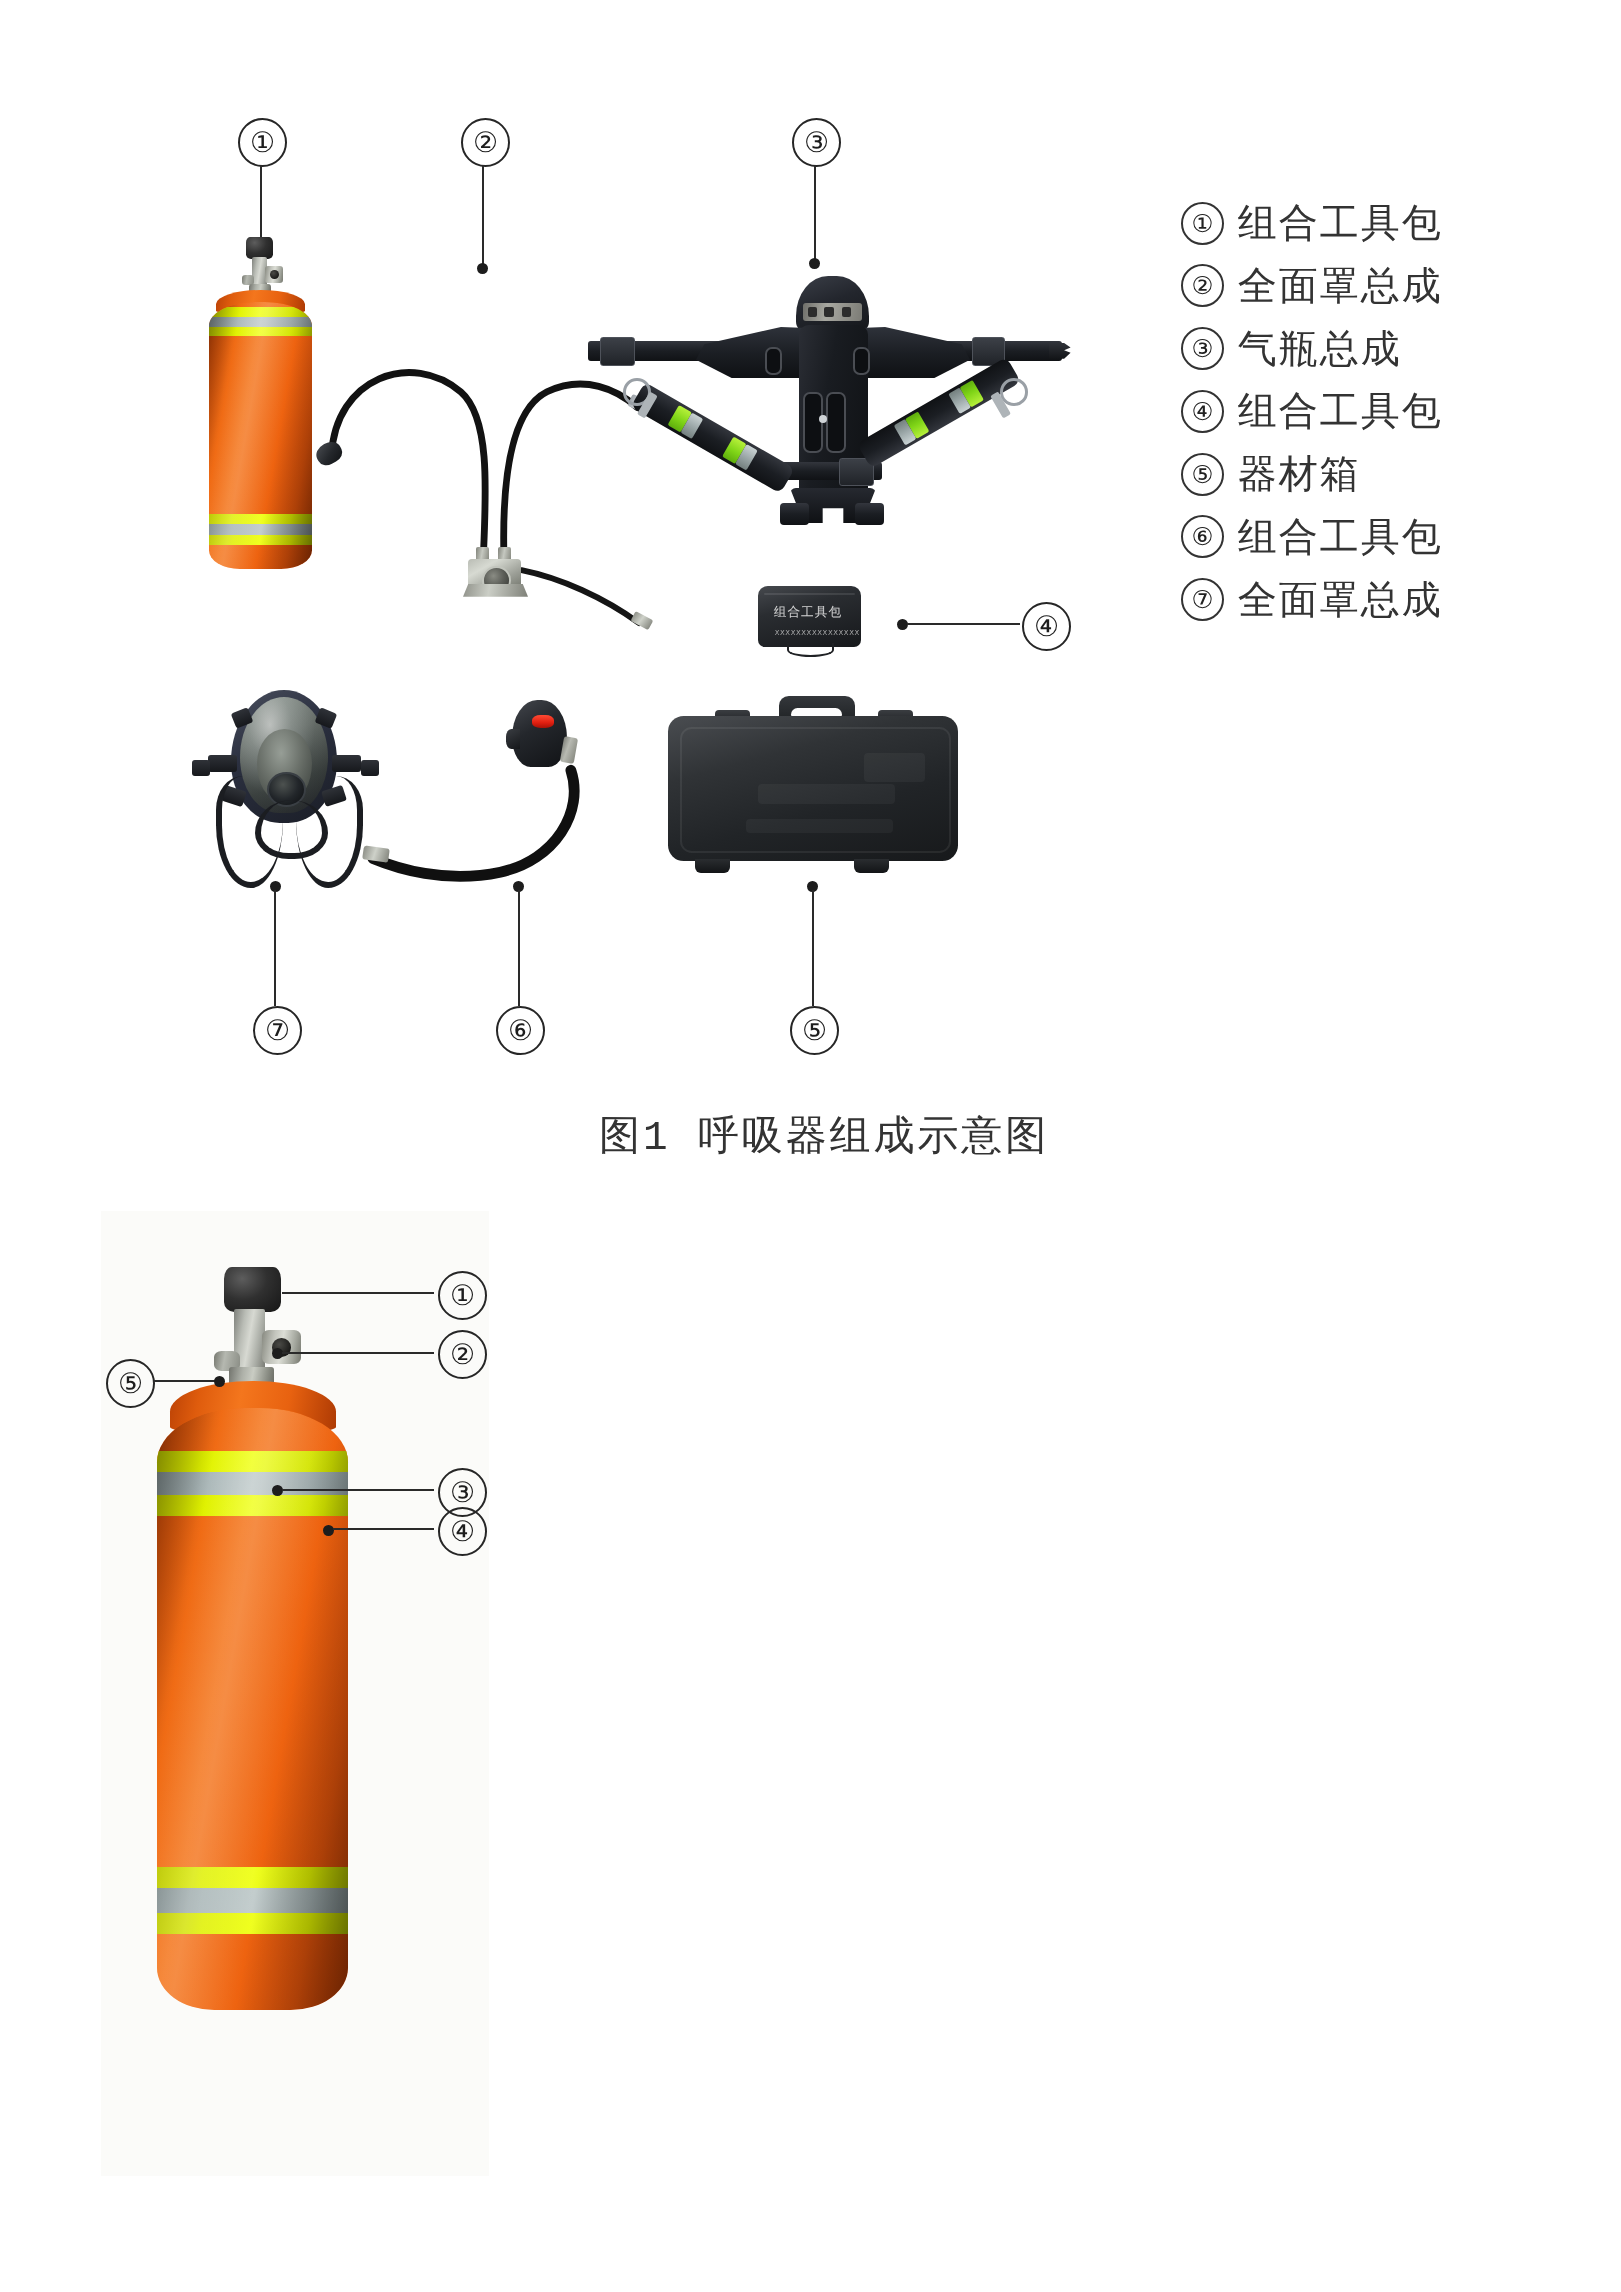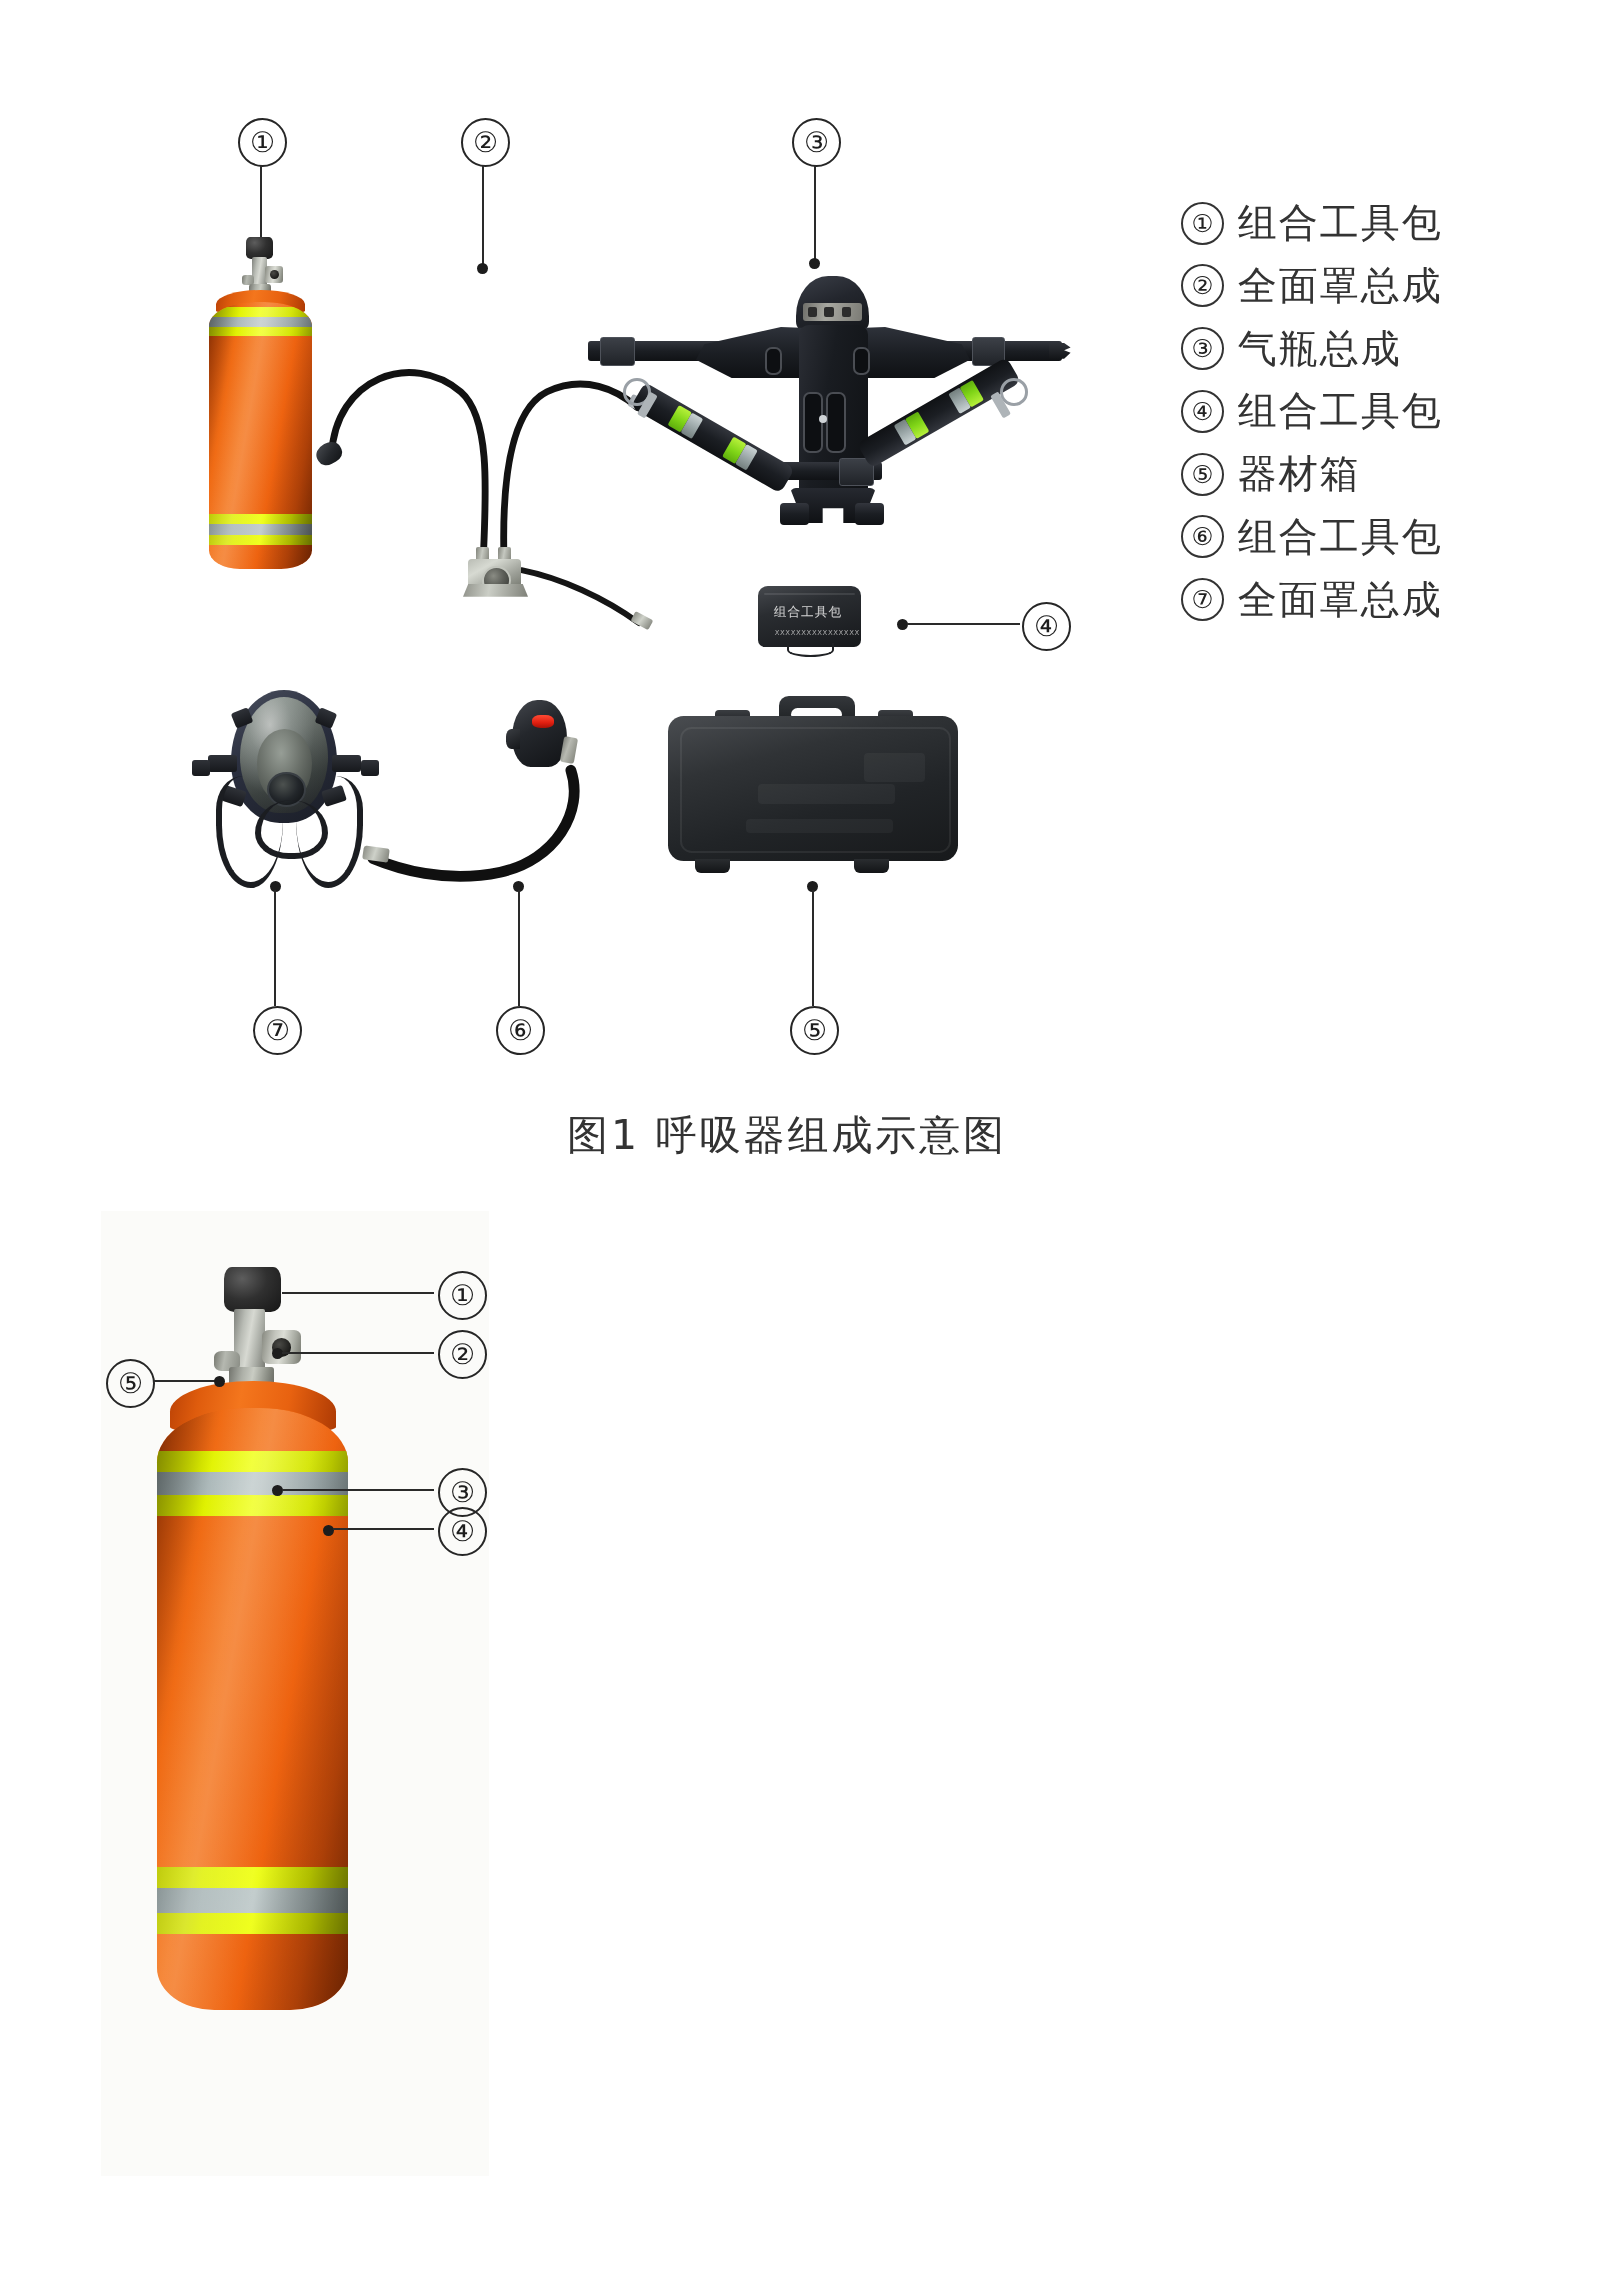--- a/index.html
+++ b/index.html
@@ -554,21 +554,21 @@
       <div class="legend-row">
         <span class="legend-mark">⑥</span>
         <span class="legend-text">组合工具包</span>
       </div>
       <div class="legend-row">
         <span class="legend-mark">⑦</span>
         <span class="legend-text">全面罩总成</span>
       </div>
     </div>
 
-    <div class="caption" style="left:567px;top:1108px;">图1 呼吸器组成示意图</div>
+    <div class="caption" style="left:599px;top:1108px;font-family:Liberation Mono, monospace;">图1 呼吸器组成示意图</div>
   </div>
 
   <div class="abs" style="left:0;top:1206px;width:1621px;height:1087px;">
 
     <div class="panel" style="left:101px;top:4.9px;width:388px;height:965px;"></div>
 
     <div class="cyl" style="left:157px;top:167px;width:191px;height:637px;">
 
       <div class="valve-knob" style="left:67px;top:-106px;width:57px;height:45px;"></div>
       <div class="valve-stem" style="left:77px;top:-64px;width:31px;height:65px;"></div>

